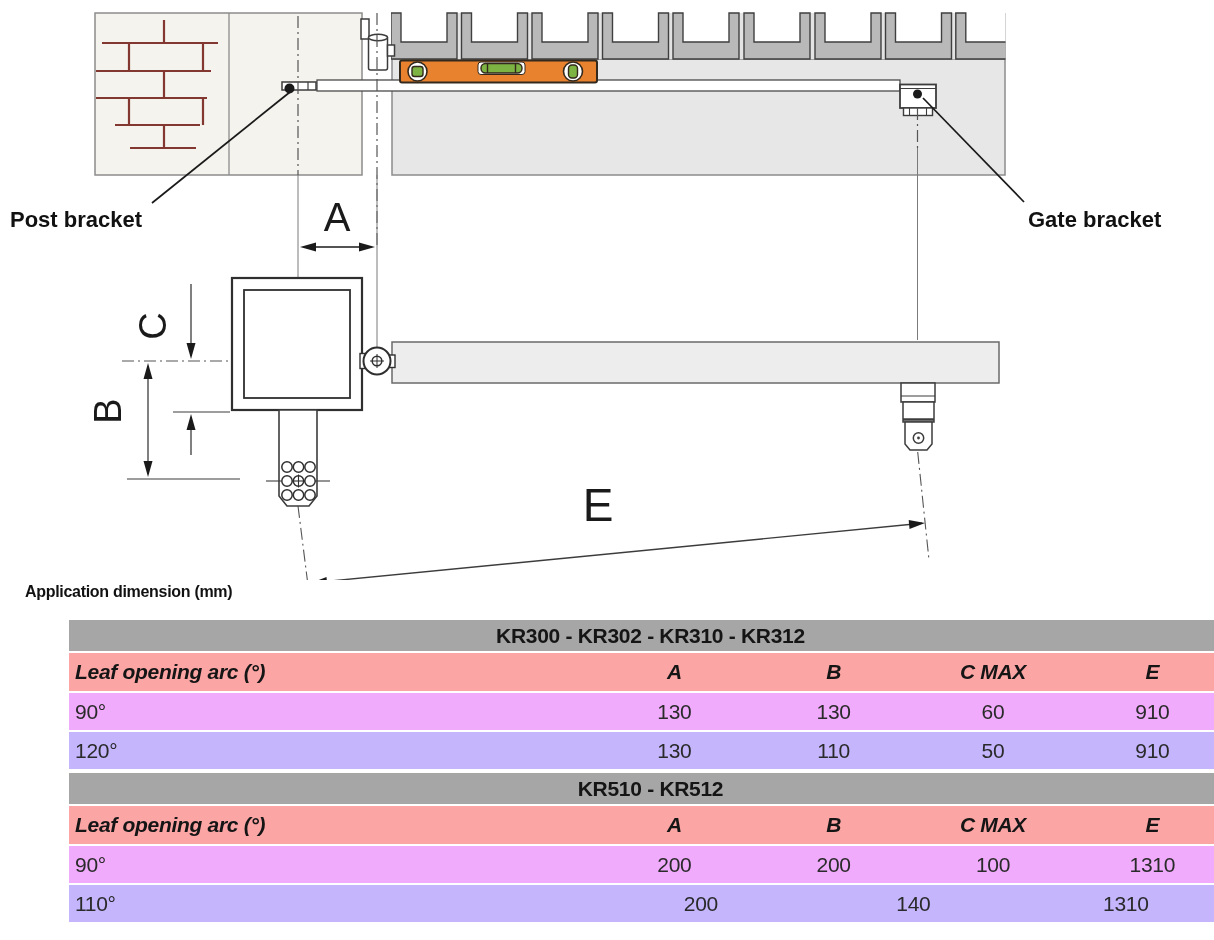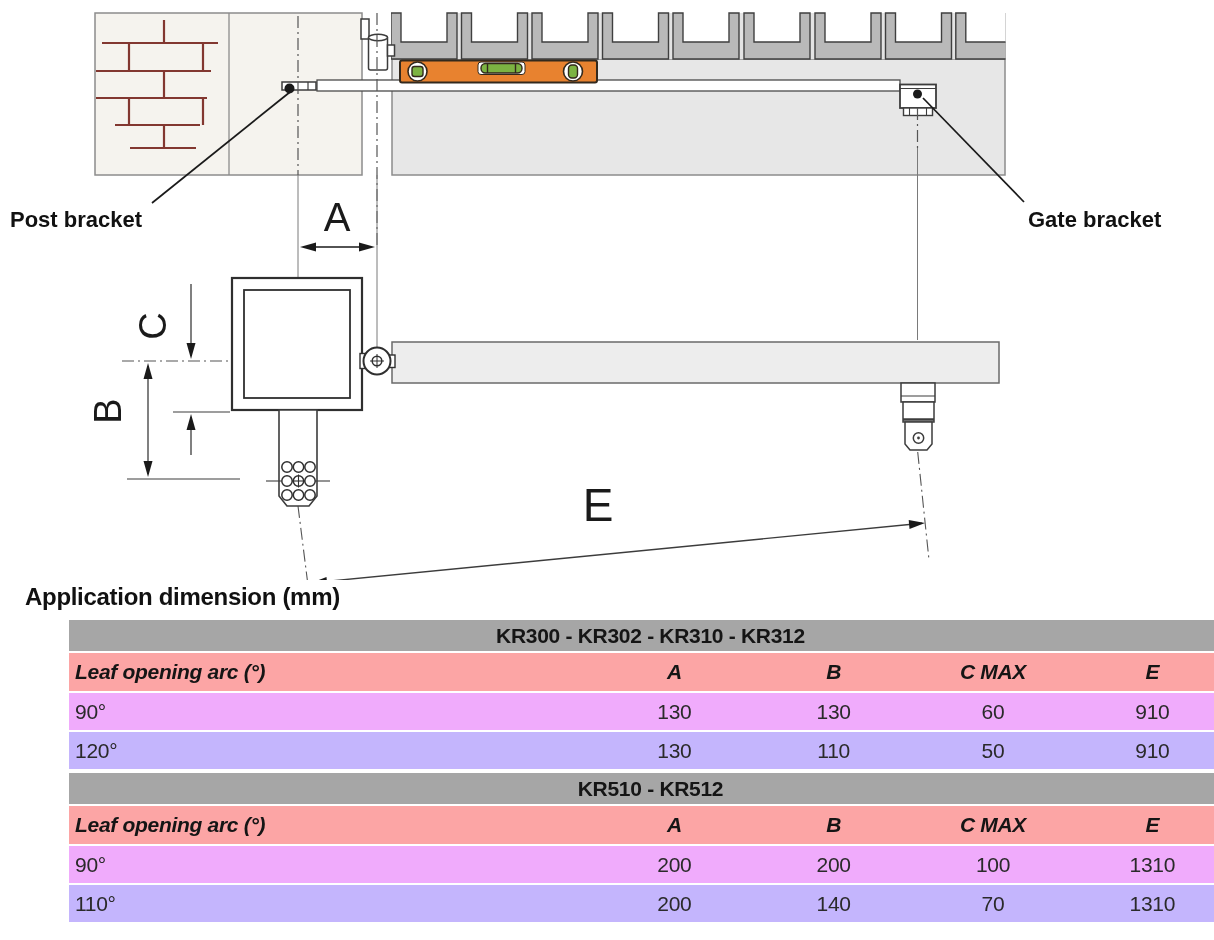--- a/index.html
+++ b/index.html
@@ -1,19 +1,19 @@
 <!DOCTYPE html>
 <html><head>
 <meta charset="utf-8">
 <style>
   html,body{margin:0;padding:0;background:#ffffff;}
   .page{position:relative;width:1214px;height:940px;background:#ffffff;overflow:hidden;
         font-family:"Liberation Sans", sans-serif;color:#1c1c1c;}
   svg text{font-family:"Liberation Sans", sans-serif;}
-  .section-title{position:absolute;left:25px;top:583px;font-size:24px;font-weight:bold;
+  .section-title{position:absolute;left:25px;top:583px;font-size:16px;font-weight:bold;
                  letter-spacing:-0.3px;color:#111;}
   .tbl{position:absolute;left:25px;width:1163px;margin-left:44px;}
   .tbl-1{top:620px;}
   .tbl-2{top:773px;}
   .row{display:flex;margin-bottom:2px;font-size:21px;letter-spacing:-0.3px;}
   .model-band{height:31px;background:#a6a6a6;align-items:center;justify-content:center;
               font-weight:bold;color:#151515;}
   .head-row{height:38px;background:#fca5a5;font-weight:bold;color:#151515;font-style:italic;}
   .data-row{height:37px;color:#2a2a2a;}
   .bg-white{background:#f0abfc;}
@@ -251,18 +251,17 @@
       <div class="c0">90°</div>
       <div class="cn">200</div>
       <div class="cn">200</div>
       <div class="cn">100</div>
       <div class="cn">1310</div>
     </div>
     <div class="row data-row bg-alt">
       <div class="c0">110°</div>
       <div class="cn">200</div>
       <div class="cn">140</div>
-      <div class="cn">70</div>
       <div class="cn">1310</div>
     </div>
   </div>
 
 </div>
 
 </body></html>

